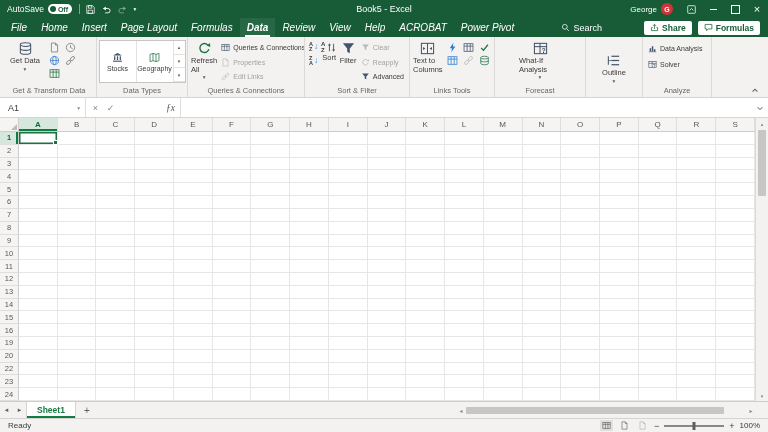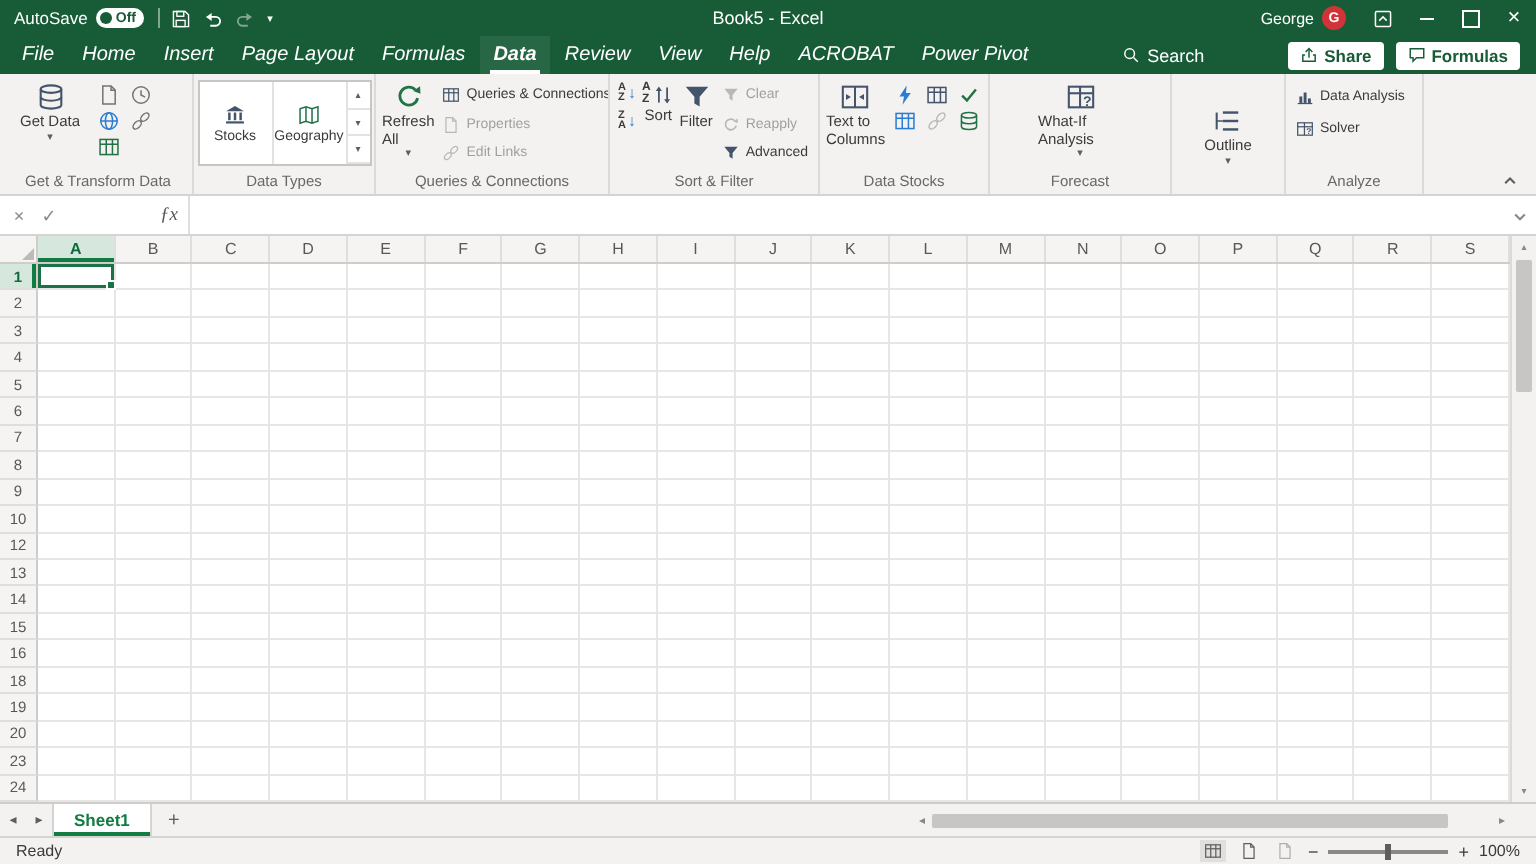--- a/index.html
+++ b/index.html
@@ -545,21 +545,21 @@
                 <use href="#sym-check"></use>
               </svg>
             </span>
           <span class="mini">
               <svg class="i11 c-green" viewBox="0 0 16 16">
                 <use href="#sym-db"></use>
               </svg>
             </span>
         </div>
       </div>
-      <div class="glabel">Data Stocks</div>
+      <div class="glabel">Links Tools</div>
     </div>
 
     <div class="rgroup" style="width:90px">
       <div class="gcontent" style="justify-content:center">
         <div class="bigbtn" style="width:42px">
           <svg class="i16 c-slate" viewBox="0 0 16 16">
               <use href="#sym-gridq"></use>
             </svg>
           <span class="blab">What-If Analysis</span>
           <span class="caret">▾</span>
@@ -601,20 +601,24 @@
     </div>
 
     <span class="ribbon-collapse">
       <svg width="8" height="8" viewBox="0 0 10 8">
           <use href="#sym-chevup"></use>
         </svg>
     </span>
   </div>
 
   <div class="formulabar">
+    <div class="namebox">
+      <span>A1</span>
+      <span class="nb-caret">▾</span>
+    </div>
     <div class="fb-icons">
       <span class="fbtn">×</span>
       <span class="fbtn">✓</span>
       <span class="fbtn fx">ƒx</span>
     </div>
     <div class="fb-input"></div>
     <span class="fb-expand">
       <svg width="8" height="8" viewBox="0 0 10 8">
           <use href="#sym-chevdown"></use>
         </svg>
@@ -863,20 +867,42 @@
               <div class="cell"></div>
               <div class="cell"></div>
               <div class="cell"></div>
               <div class="cell"></div>
               <div class="cell"></div>
               <div class="cell"></div>
               <div class="cell"></div>
               <div class="cell"></div>
             </div>
             <div class="grow">
+              <div class="rowh">11</div>
+              <div class="cell"></div>
+              <div class="cell"></div>
+              <div class="cell"></div>
+              <div class="cell"></div>
+              <div class="cell"></div>
+              <div class="cell"></div>
+              <div class="cell"></div>
+              <div class="cell"></div>
+              <div class="cell"></div>
+              <div class="cell"></div>
+              <div class="cell"></div>
+              <div class="cell"></div>
+              <div class="cell"></div>
+              <div class="cell"></div>
+              <div class="cell"></div>
+              <div class="cell"></div>
+              <div class="cell"></div>
+              <div class="cell"></div>
+              <div class="cell"></div>
+            </div>
+            <div class="grow">
               <div class="rowh">12</div>
               <div class="cell"></div>
               <div class="cell"></div>
               <div class="cell"></div>
               <div class="cell"></div>
               <div class="cell"></div>
               <div class="cell"></div>
               <div class="cell"></div>
               <div class="cell"></div>
               <div class="cell"></div>
@@ -973,42 +999,20 @@
               <div class="cell"></div>
               <div class="cell"></div>
               <div class="cell"></div>
               <div class="cell"></div>
               <div class="cell"></div>
               <div class="cell"></div>
               <div class="cell"></div>
               <div class="cell"></div>
             </div>
             <div class="grow">
-              <div class="rowh">18</div>
-              <div class="cell"></div>
-              <div class="cell"></div>
-              <div class="cell"></div>
-              <div class="cell"></div>
-              <div class="cell"></div>
-              <div class="cell"></div>
-              <div class="cell"></div>
-              <div class="cell"></div>
-              <div class="cell"></div>
-              <div class="cell"></div>
-              <div class="cell"></div>
-              <div class="cell"></div>
-              <div class="cell"></div>
-              <div class="cell"></div>
-              <div class="cell"></div>
-              <div class="cell"></div>
-              <div class="cell"></div>
-              <div class="cell"></div>
-              <div class="cell"></div>
-            </div>
-            <div class="grow">
               <div class="rowh">19</div>
               <div class="cell"></div>
               <div class="cell"></div>
               <div class="cell"></div>
               <div class="cell"></div>
               <div class="cell"></div>
               <div class="cell"></div>
               <div class="cell"></div>
               <div class="cell"></div>
               <div class="cell"></div>
@@ -1018,20 +1022,42 @@
               <div class="cell"></div>
               <div class="cell"></div>
               <div class="cell"></div>
               <div class="cell"></div>
               <div class="cell"></div>
               <div class="cell"></div>
               <div class="cell"></div>
             </div>
             <div class="grow">
               <div class="rowh">20</div>
+              <div class="cell"></div>
+              <div class="cell"></div>
+              <div class="cell"></div>
+              <div class="cell"></div>
+              <div class="cell"></div>
+              <div class="cell"></div>
+              <div class="cell"></div>
+              <div class="cell"></div>
+              <div class="cell"></div>
+              <div class="cell"></div>
+              <div class="cell"></div>
+              <div class="cell"></div>
+              <div class="cell"></div>
+              <div class="cell"></div>
+              <div class="cell"></div>
+              <div class="cell"></div>
+              <div class="cell"></div>
+              <div class="cell"></div>
+              <div class="cell"></div>
+            </div>
+            <div class="grow">
+              <div class="rowh">22</div>
               <div class="cell"></div>
               <div class="cell"></div>
               <div class="cell"></div>
               <div class="cell"></div>
               <div class="cell"></div>
               <div class="cell"></div>
               <div class="cell"></div>
               <div class="cell"></div>
               <div class="cell"></div>
               <div class="cell"></div>

